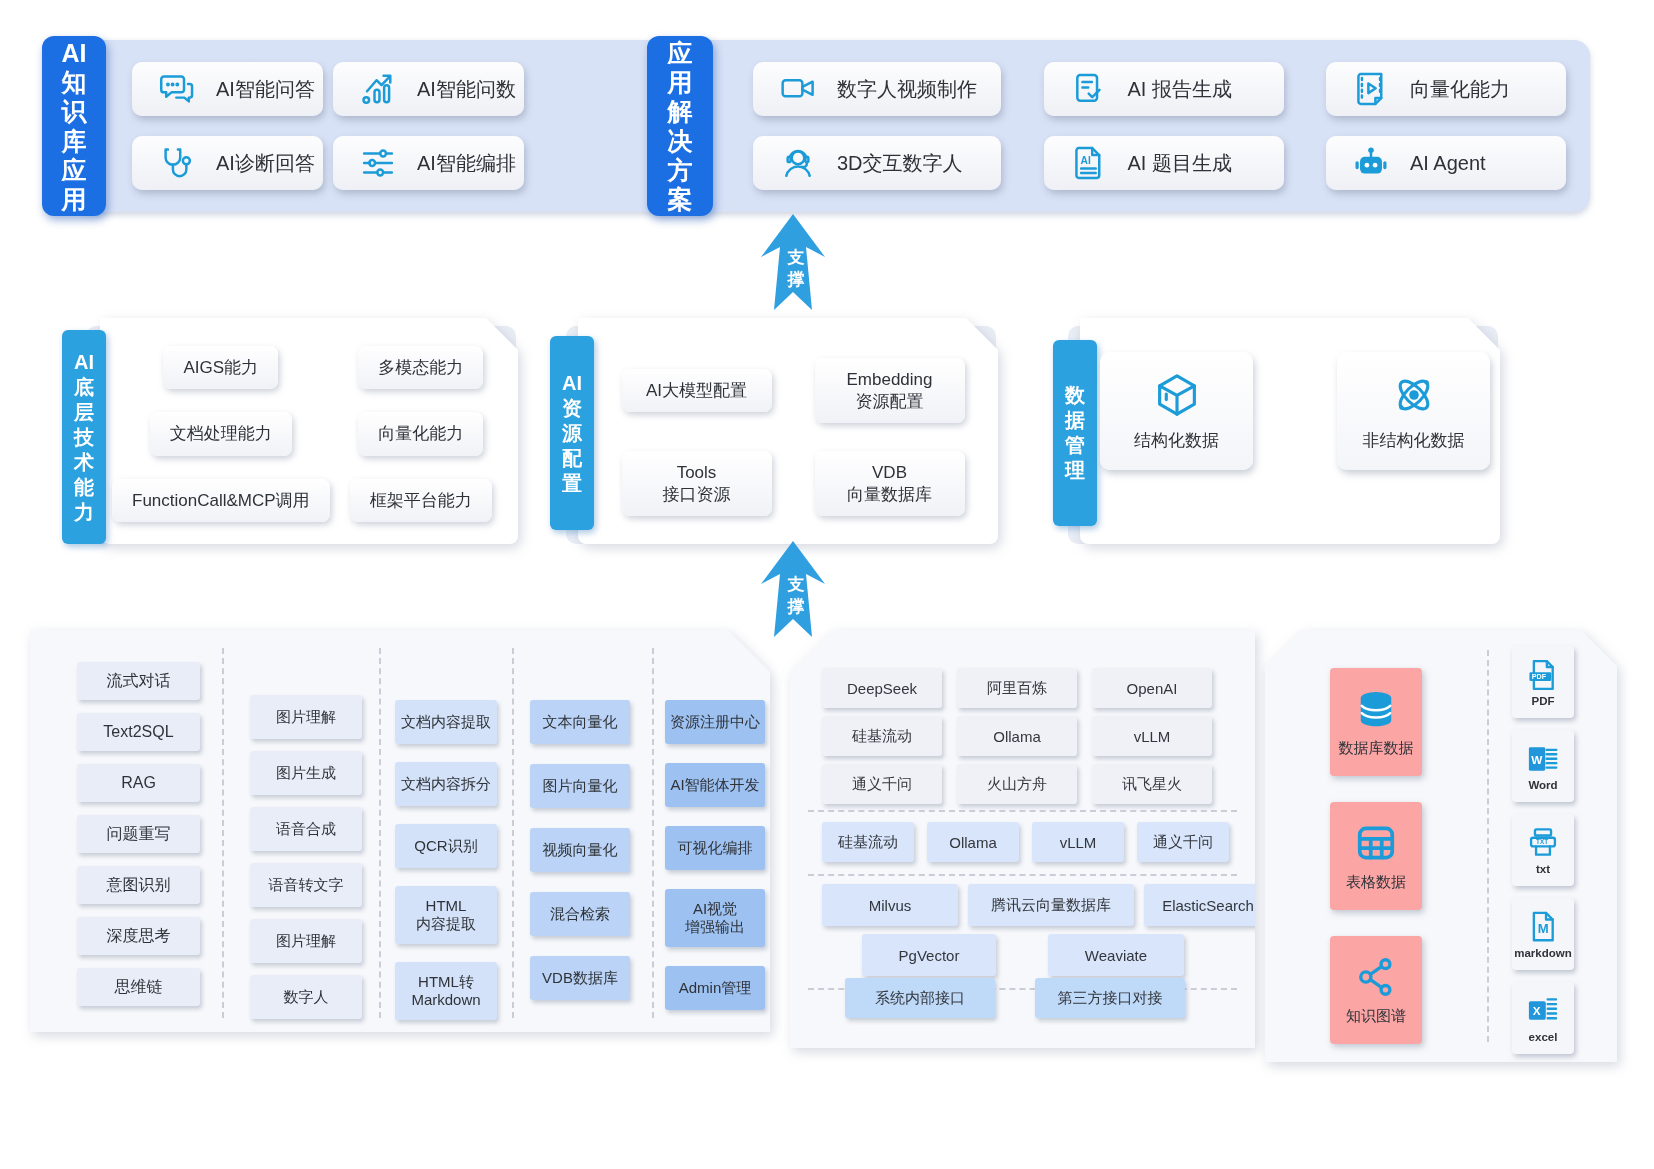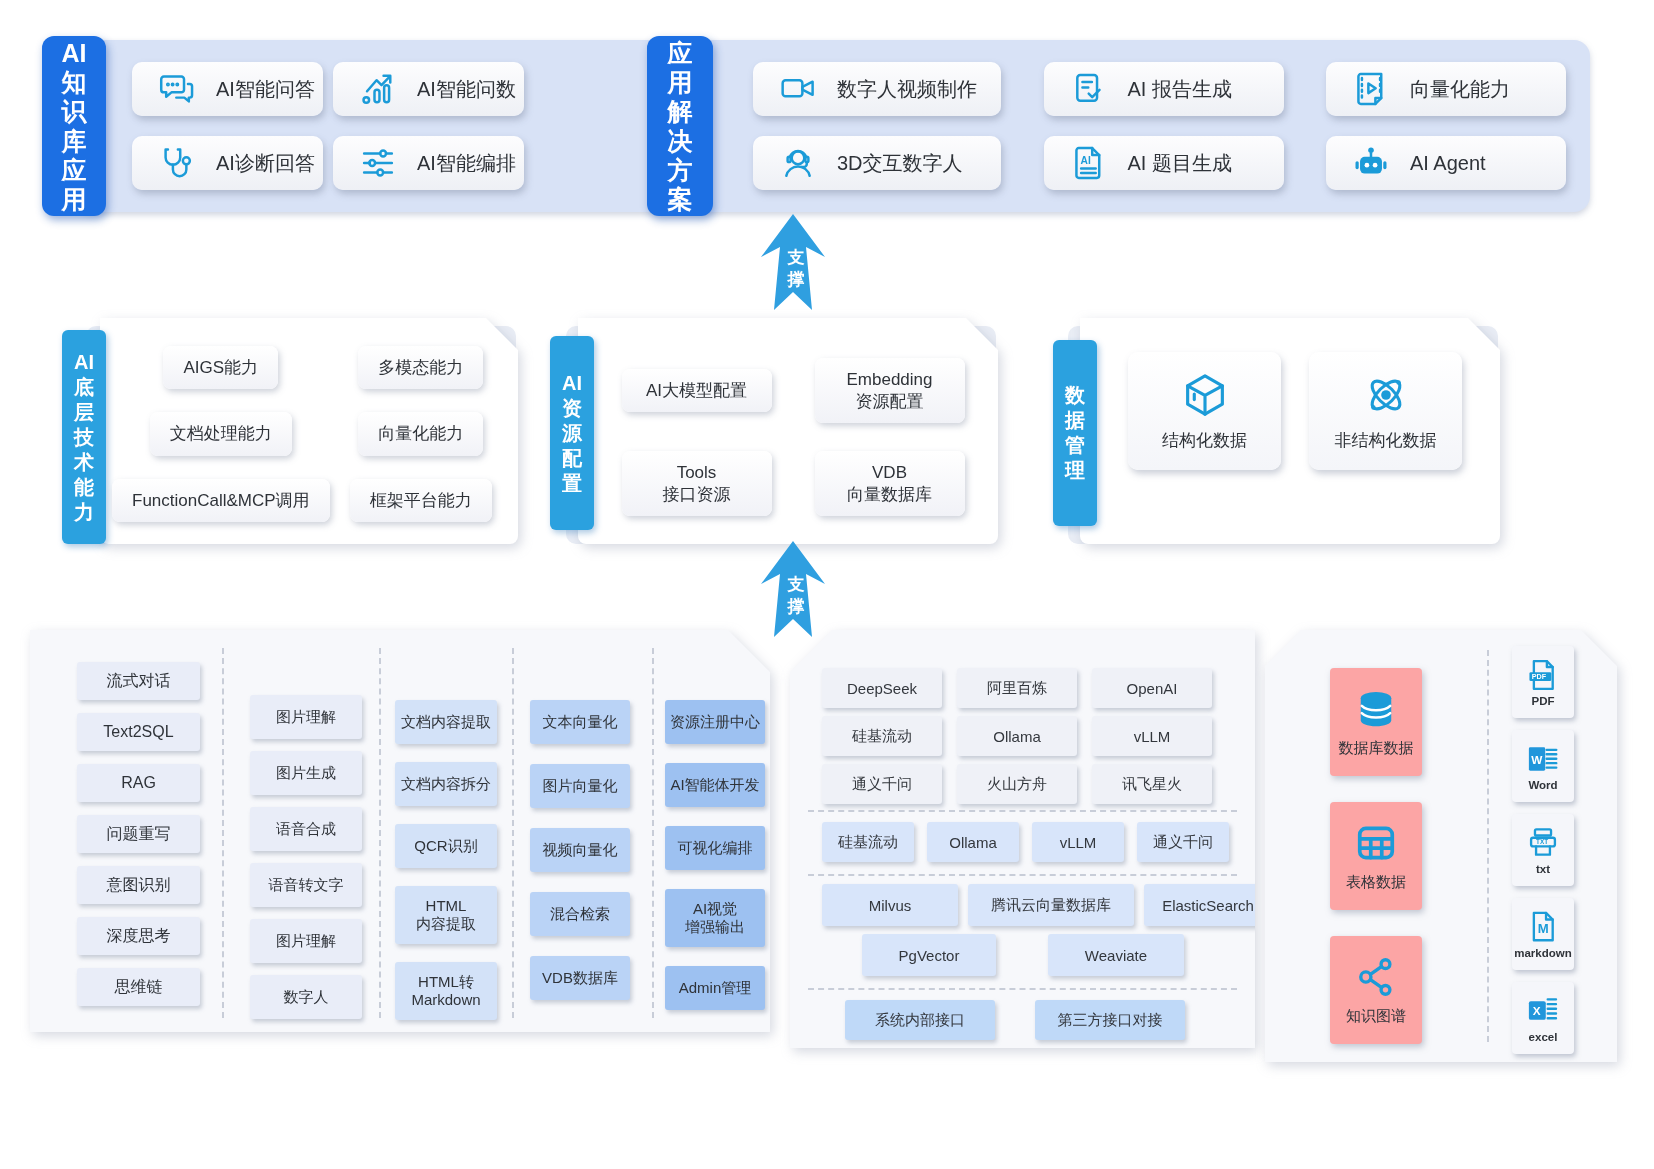--- a/index.html
+++ b/index.html
@@ -47,21 +47,21 @@
   #label-foundation{left:62px;top:330px;width:44px;height:214px;}
   #label-resources{left:550px;top:336px;width:44px;height:194px;}
   #label-datamgmt{left:1053px;top:340px;width:44px;height:186px;}
   #foundation-items{left:112px;top:334px;width:400px;height:200px;display:grid;
                     grid-template-columns:1fr 1fr;align-items:center;justify-items:center;}
   .pill{background:linear-gradient(#ffffff,#f1f2f7);border-radius:8px;box-shadow:2px 3px 6px rgba(115,125,150,.35);
         padding:11px 20px;font-size:17px;color:#2e3238;white-space:nowrap;text-align:center;line-height:1.25;}
   #resources-items{left:600px;top:344px;width:386px;height:186px;display:grid;
                    grid-template-columns:1fr 1fr;align-items:center;justify-items:center;}
   #resources-items .pill{min-width:110px;}
-  #datamgmt-items{left:1100px;top:352px;width:390px;height:130px;display:flex;gap:28px;justify-content:center;}
+  #datamgmt-items{left:1100px;top:352px;width:390px;height:130px;display:flex;gap:28px;justify-content:space-between;}
   .data-big-card{width:153px;height:118px;background:linear-gradient(#ffffff,#f4f5f9);border-radius:10px;
                  box-shadow:2px 4px 7px rgba(110,120,145,.35);display:flex;flex-direction:column;
                  align-items:center;justify-content:center;gap:10px;font-size:17px;color:#2e3238;}
   .data-big-card .icon{width:48px;height:48px;}
 
   
   .bfill{width:100%;height:100%;background:#F7F8FB;position:relative;}
   .cut-tr{clip-path:polygon(0 0,calc(100% - 42px) 0,100% 42px,100% 100%,0 100%);}
   .cut-tl{clip-path:polygon(42px 0,100% 0,100% 100%,0 100%,0 42px);}
   .cut-tlr{clip-path:polygon(36px 0,calc(100% - 36px) 0,100% 36px,100% 100%,0 100%,0 36px);}
@@ -88,21 +88,21 @@
 
   #llm-grid{position:absolute;left:32px;top:38px;width:390px;display:grid;
             grid-template-columns:repeat(3,120px);column-gap:15px;row-gap:8px;}
   .provbox{height:40px;background:#EFF1F7;border-radius:3px;box-shadow:2px 3px 4px rgba(140,150,170,.45);
            display:flex;align-items:center;justify-content:center;font-size:15px;color:#33373d;}
   #embed-row{position:absolute;left:32px;top:192px;display:flex;gap:13px;}
   .embedbox{width:92px;height:40px;background:#D8E5FA;}
   #vdb-row1{position:absolute;left:32px;top:254px;display:flex;gap:10px;}
   #vdb-row2{position:absolute;left:72px;top:304px;display:flex;gap:52px;}
   .vdbbox{height:42px;background:#D8E5FA;padding:0 8px;}
-  #iface-row{position:absolute;left:55px;top:370px;display:flex;gap:40px;}
+  #iface-row{position:absolute;left:55px;top:348px;display:flex;gap:40px;}
   .ifacebox{width:150px;height:40px;background:#BFD9F8;}
 
   #ds-col{position:absolute;left:65px;top:38px;width:92px;display:flex;flex-direction:column;gap:26px;}
   .data-card{width:92px;height:108px;background:#fca5a5;border-radius:4px;box-shadow:2px 3px 6px rgba(140,150,170,.5);
              display:flex;flex-direction:column;align-items:center;justify-content:center;gap:8px;
              font-size:15px;color:#2f3339;}
   .data-card .icon{width:44px;height:44px;}
   #ft-col{position:absolute;left:247px;top:16px;width:62px;display:flex;flex-direction:column;gap:12px;}
   .file-card{width:62px;height:72px;background:#F5F6FA;border-radius:4px;box-shadow:2px 3px 5px rgba(140,150,170,.5);
              display:flex;flex-direction:column;align-items:center;justify-content:center;gap:2px;

